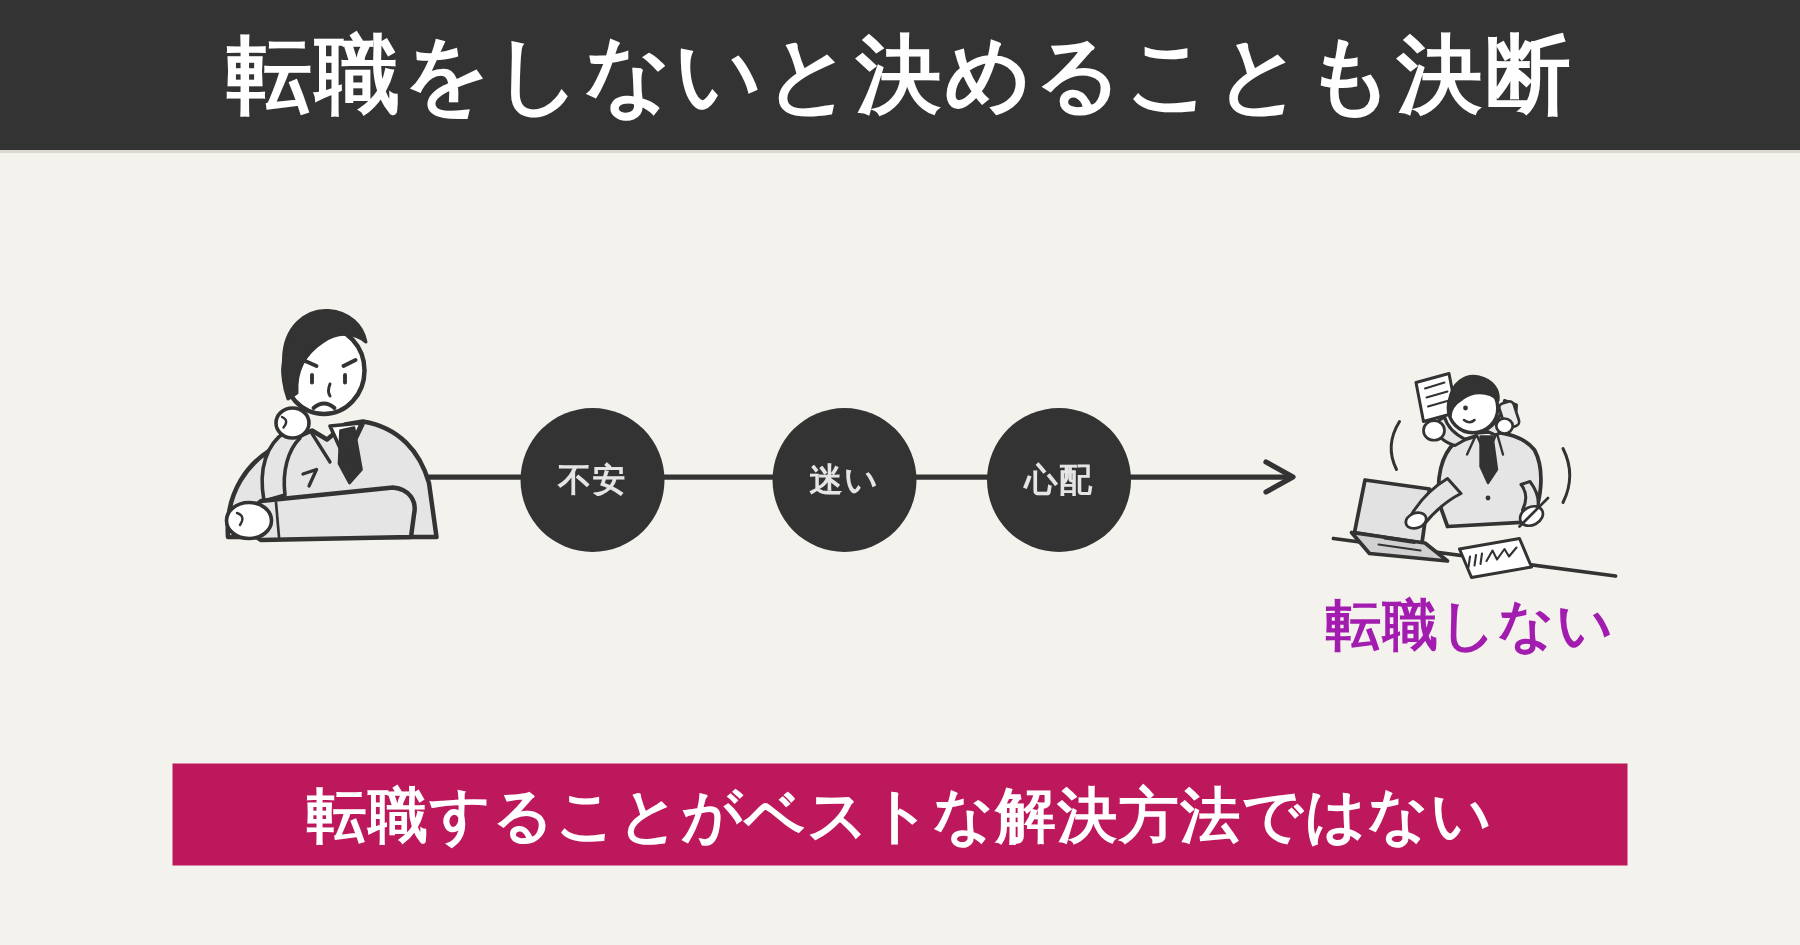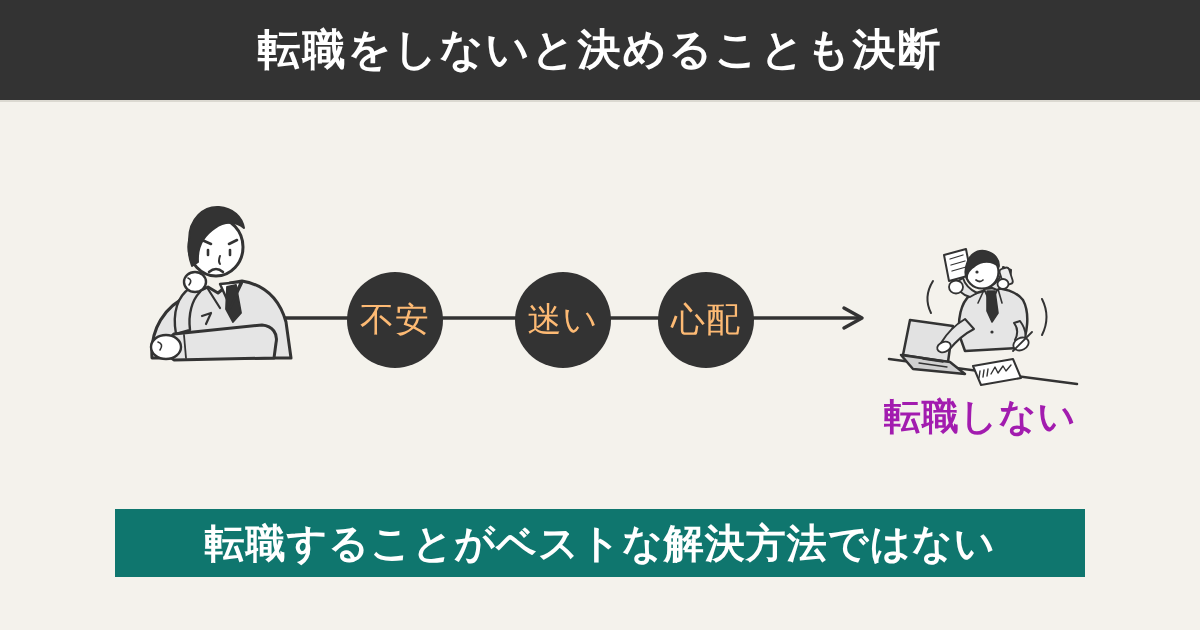--- a/index.html
+++ b/index.html
@@ -9,52 +9,52 @@
     font-family:"DejaVu Sans","Liberation Sans",sans-serif;
   }
 
   
   .header {
     position:absolute; top:0; left:0; width:1200px; height:100px;
     background:#333333; display:flex; align-items:center; justify-content:center;
     box-shadow:0 2px 0 #dbd9d1;
   }
   .header-title {
-    color:#ffffff; font-size:43px; font-weight:700; letter-spacing:2px; white-space:nowrap;
+    color:#ffffff; font-size:57px; font-weight:700; letter-spacing:2px; white-space:nowrap;
   }
 
   
   .connector { position:absolute; top:0; left:0; width:1200px; height:630px; z-index:1; pointer-events:none; }
 
   
   .circle {
     position:absolute; top:272px; width:96px; height:96px; border-radius:50%;
-    background:#333333; color:#fdba74; z-index:2;
+    background:#333333; color:#e5e5e5; z-index:2;
     display:flex; align-items:center; justify-content:center;
-    font-size:34px; font-weight:400; letter-spacing:1px;
+    font-size:22px; font-weight:700; letter-spacing:1px;
   }
   .circle-1 { left:347px; }
   .circle-2 { left:515px;text-align:right; }
   .circle-3 { left:658px; }
 
   
   .illu-left  { position:absolute; left:140px; top:198px; width:165px; height:170px; z-index:2; }
   .illu-right { position:absolute; left:885px; top:243px; width:205px; height:160px; z-index:2; }
   .illu-left svg, .illu-right svg { width:100%; height:100%; display:block; }
 
   
   .end-label {
     position:absolute; left:860px; top:392px; width:240px; text-align:center;
     color:#a21caf; font-size:37px; font-weight:700; letter-spacing:1px; white-space:nowrap; z-index:2;
   }
 
   
   .banner {
     position:absolute; left:115px; top:509px; width:970px; height:68px;
-    background:#0f766e; display:flex; align-items:center; justify-content:center; z-index:2;
+    background:#be185d; display:flex; align-items:center; justify-content:center; z-index:2;
   }
   .banner-text {
     color:#ffffff; font-size:40px; font-weight:700; letter-spacing:1px; white-space:nowrap;
   }
 </style>
 </head>
 <body>
 
 <div class="page">
 

